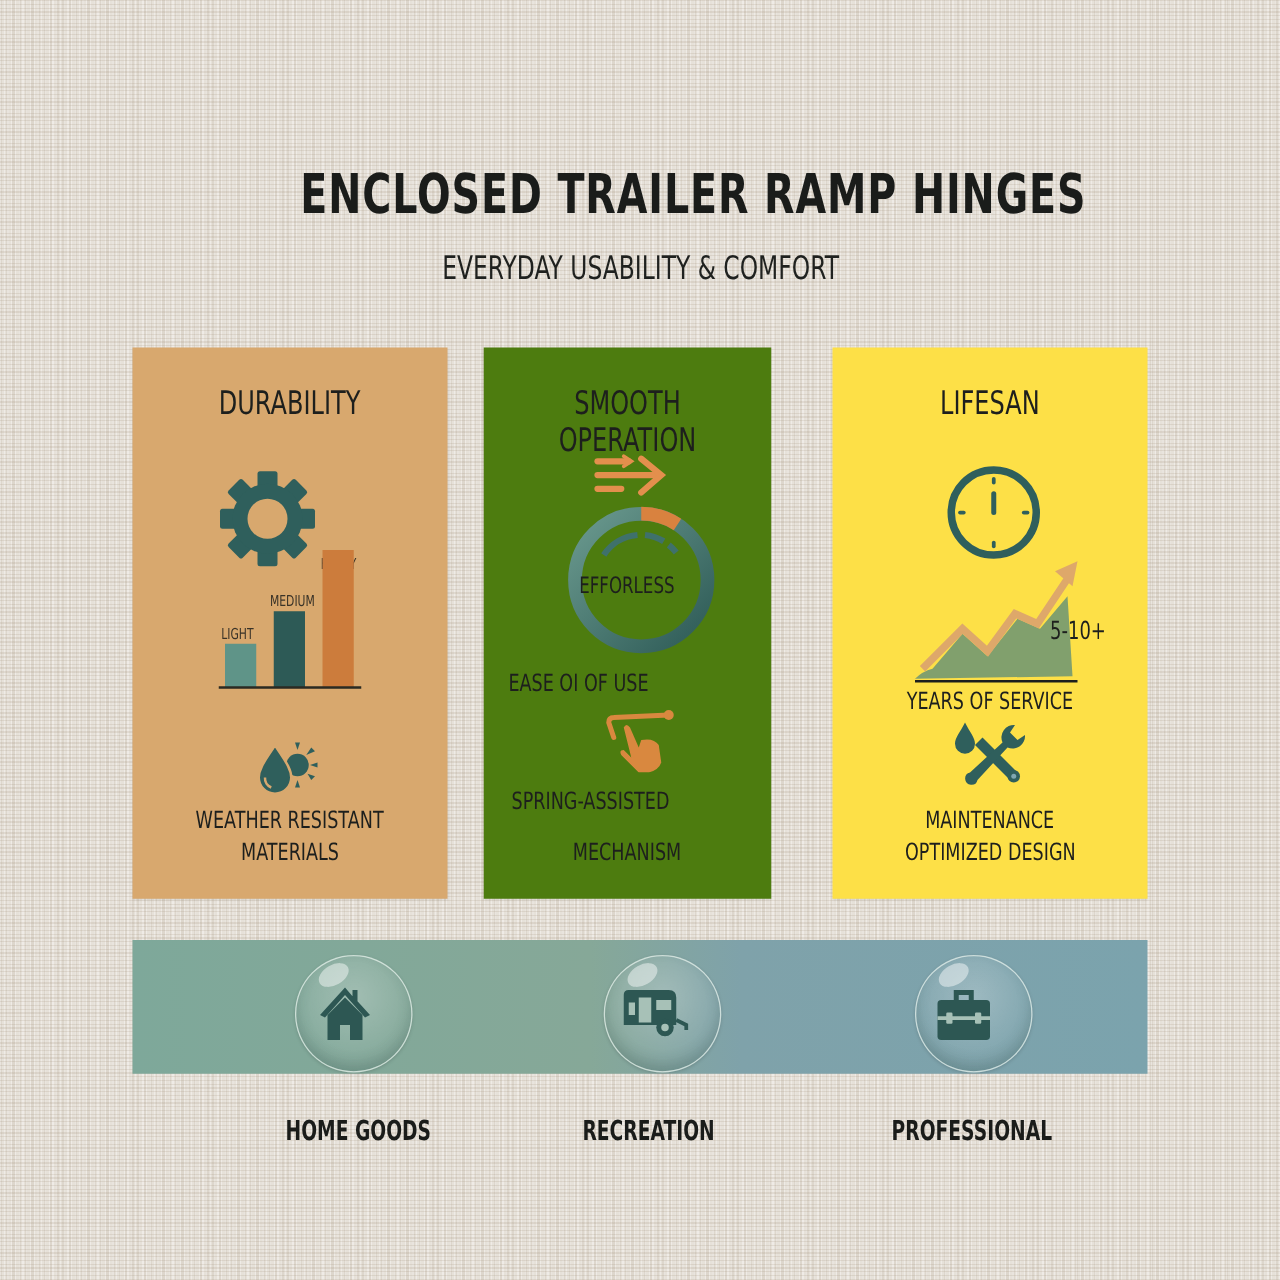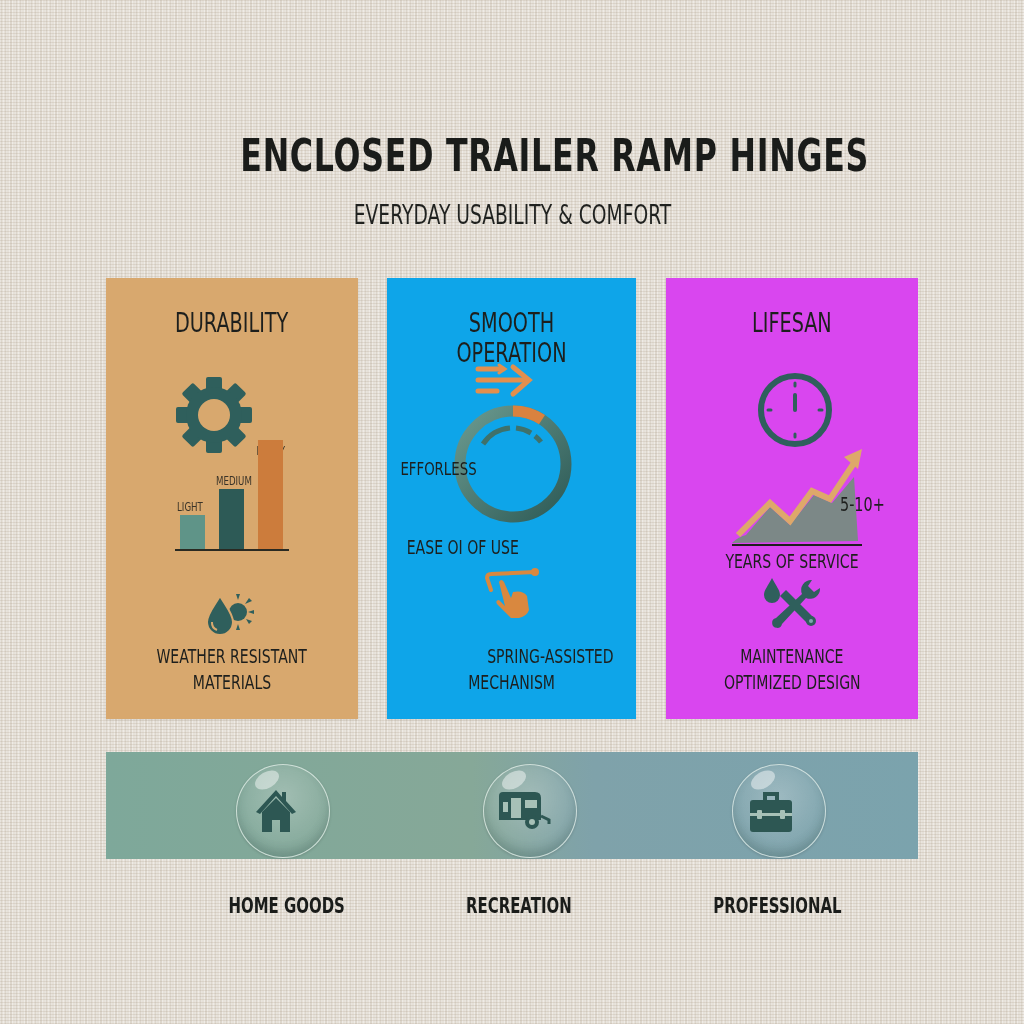--- a/index.html
+++ b/index.html
@@ -17,22 +17,22 @@
   .abs { position: absolute; }
   .center-text { position: absolute; text-align: center; white-space: nowrap; }
 
   #title { left: 0; width: 1024px; top: 130px; margin-left: 43px; }
   #title span { font-size: 44px; font-weight: bold; transform: scaleX(0.72); letter-spacing: 1px; color: #1a1c1a; }
   #subtitle { left: 0; width: 1024px; top: 200px; }
   #subtitle span { font-size: 26px; transform: scaleX(0.72); color: #1f211f; }
 
   .panel { position: absolute; top: 278px; height: 441px; box-shadow: 0 1px 2px rgba(0,0,0,0.08); }
   #panel-durability { left: 106px; width: 252px; background: #d8a86e; }
-  #panel-smooth { left: 387px; width: 249px; background: #0ea5e9; }
-  #panel-lifespan { left: 666px; width: 252px; background: #d946ef; }
+  #panel-smooth { left: 387px; width: 230px; background: #4d7c0f; }
+  #panel-lifespan { left: 666px; width: 252px; background: #fde047; }
 
   .ptitle { left: 0; right: 0; top: 30px; text-align: center; position: absolute; }
   .ptitle span { font-size: 26px; transform: scaleX(0.74); color: #1d1f1d; }
 
   .lbl span { transform: scaleX(0.74); }
   .lbl-sm span { font-size: 12px; transform: scaleX(0.72); color: #3a3328; }
   .lbl-md span { font-size: 19px; color: #1d1f1d; }
 
   #band {
     position: absolute; left: 106px; top: 752px; width: 812px; height: 107px;
@@ -143,36 +143,36 @@
       </linearGradient>
     </defs>
     <circle r="53" fill="none" stroke="url(#ringg)" stroke-width="11"></circle>
     <path d="M 0 -53 A 53 53 0 0 1 29 -44.4" fill="none" stroke="#d9823f" stroke-width="11"></path>
     <g fill="none" stroke="#3f716b" stroke-width="5">
       <path d="M -30 -20 A 36 36 0 0 1 -3 -36"></path>
       <path d="M 3 -36 A 36 36 0 0 1 18 -31"></path>
       <path d="M 22 -28 A 36 36 0 0 1 28 -22"></path>
     </g>
   </svg>
-  <div class="abs lbl" style="left:0;right:0;top:180px;">
+  <div class="abs lbl" style="left:0;right:0;top:180px;text-align:center">
     <span class="cond" style="font-size:18px;color:#1d1f1d">EFFORLESS</span>
   </div>
   <div class="abs lbl lbl-md" style="left:0;right:0;top:258px;">
     <span class="cond">EASE OI OF USE</span>
   </div>
 
   <svg class="abs" style="left:96px;top:290px" width="60" height="50" viewBox="0 0 60 50">
     <g fill="#d9883f" stroke="#d9883f">
       <path d="M8 22 L4 10 Q4 6 8 6 L52 4" fill="none" stroke-width="4" stroke-linecap="round"></path>
       <circle cx="52" cy="4" r="4" stroke="none"></circle>
       <path d="M16 14 Q18 10 21 14 L28 30 L30 24 Q40 22 44 28 L46 42 Q44 48 36 50 L28 50 L14 36 Q12 32 16 32 L22 38 Z" stroke="none"></path>
     </g>
   </svg>
 
-  <div class="abs lbl lbl-md" style="left:0;right:0;top:367px;text-align:right">
+  <div class="abs lbl lbl-md" style="left:0;right:0;top:352px;text-align:left">
     <span class="cond">SPRING-ASSISTED</span>
   </div>
   <div class="abs lbl lbl-md" style="left:0;right:0;top:393px;text-align:center">
     <span class="cond">MECHANISM</span>
   </div>
 </div>
 
 <div id="panel-lifespan" class="panel">
   <div class="ptitle">
     <span class="cond">LIFESAN</span>

